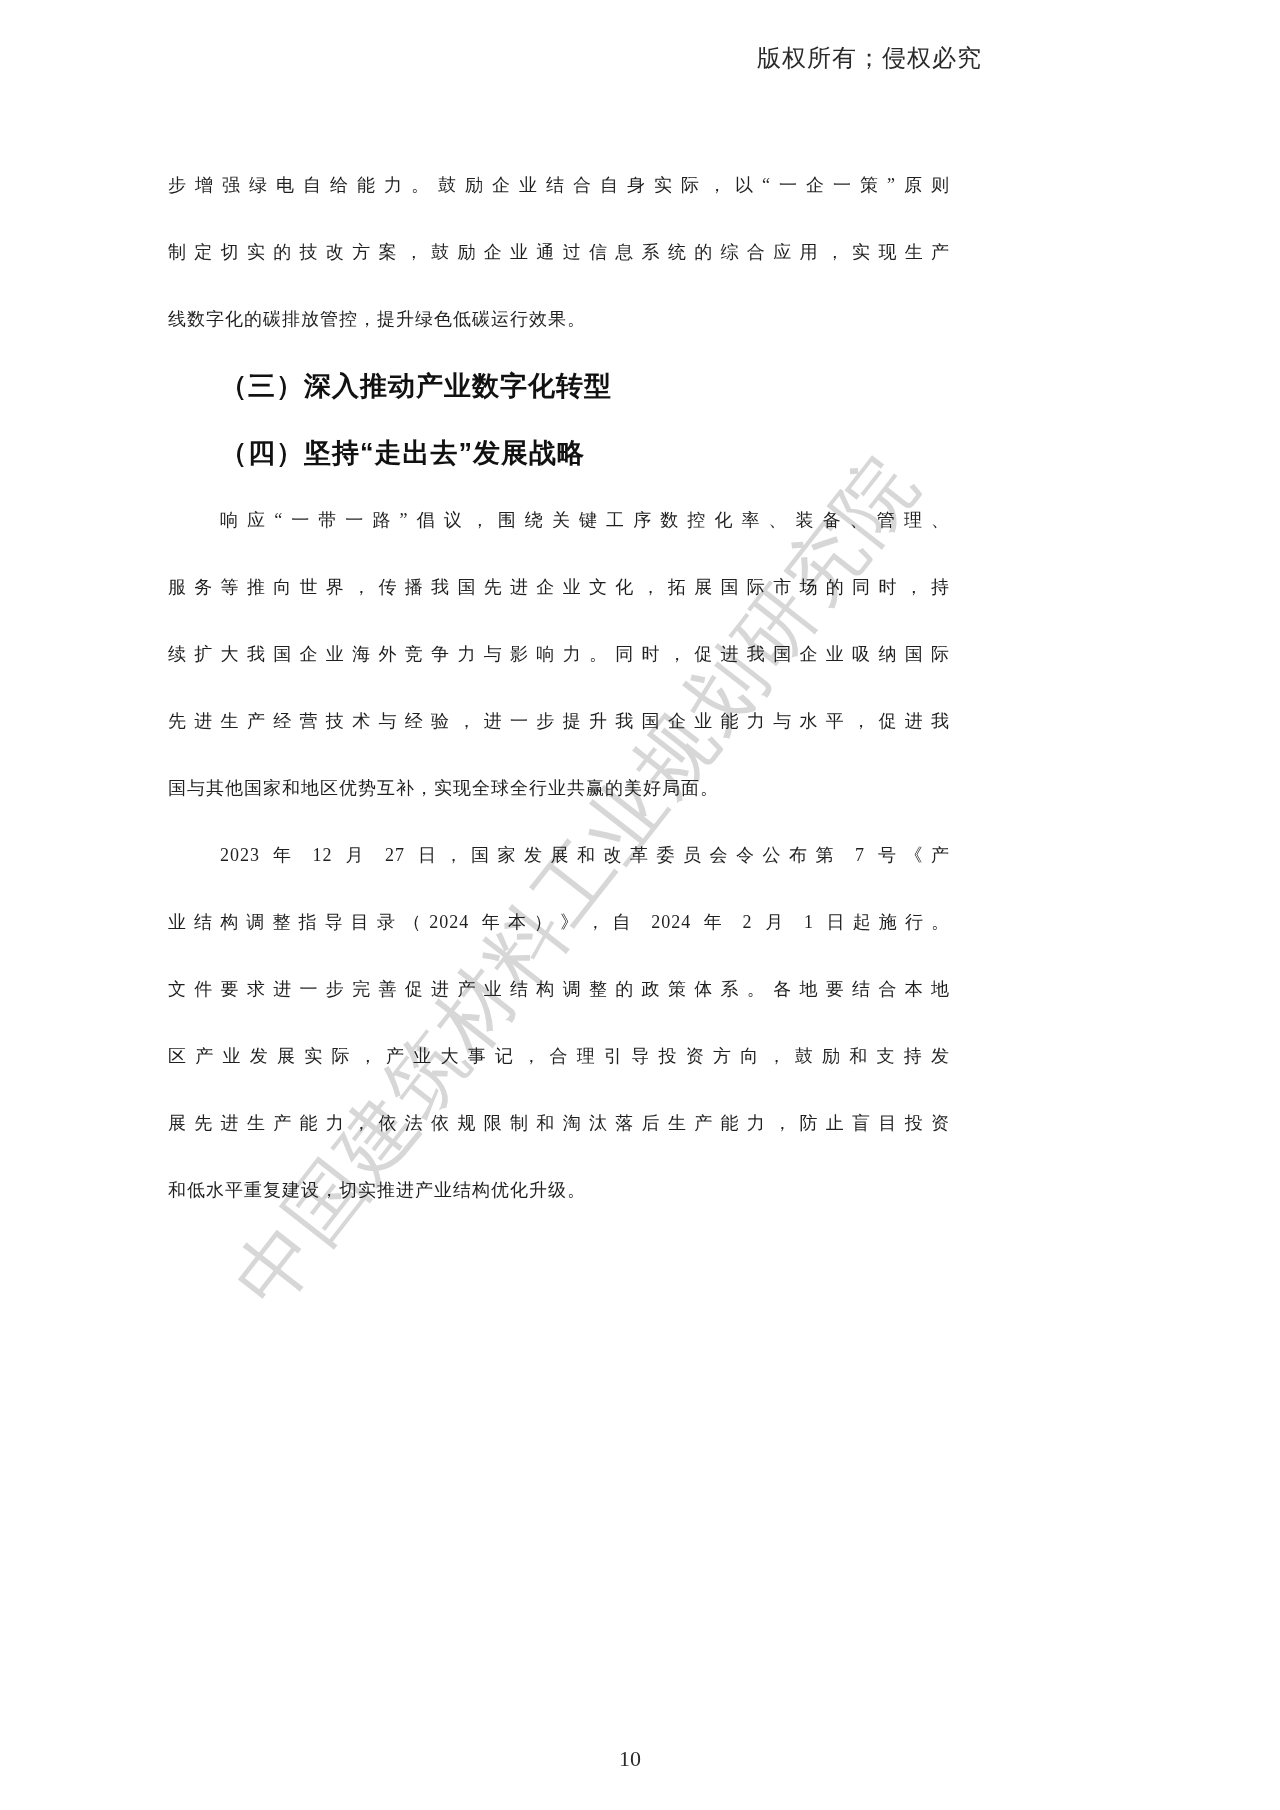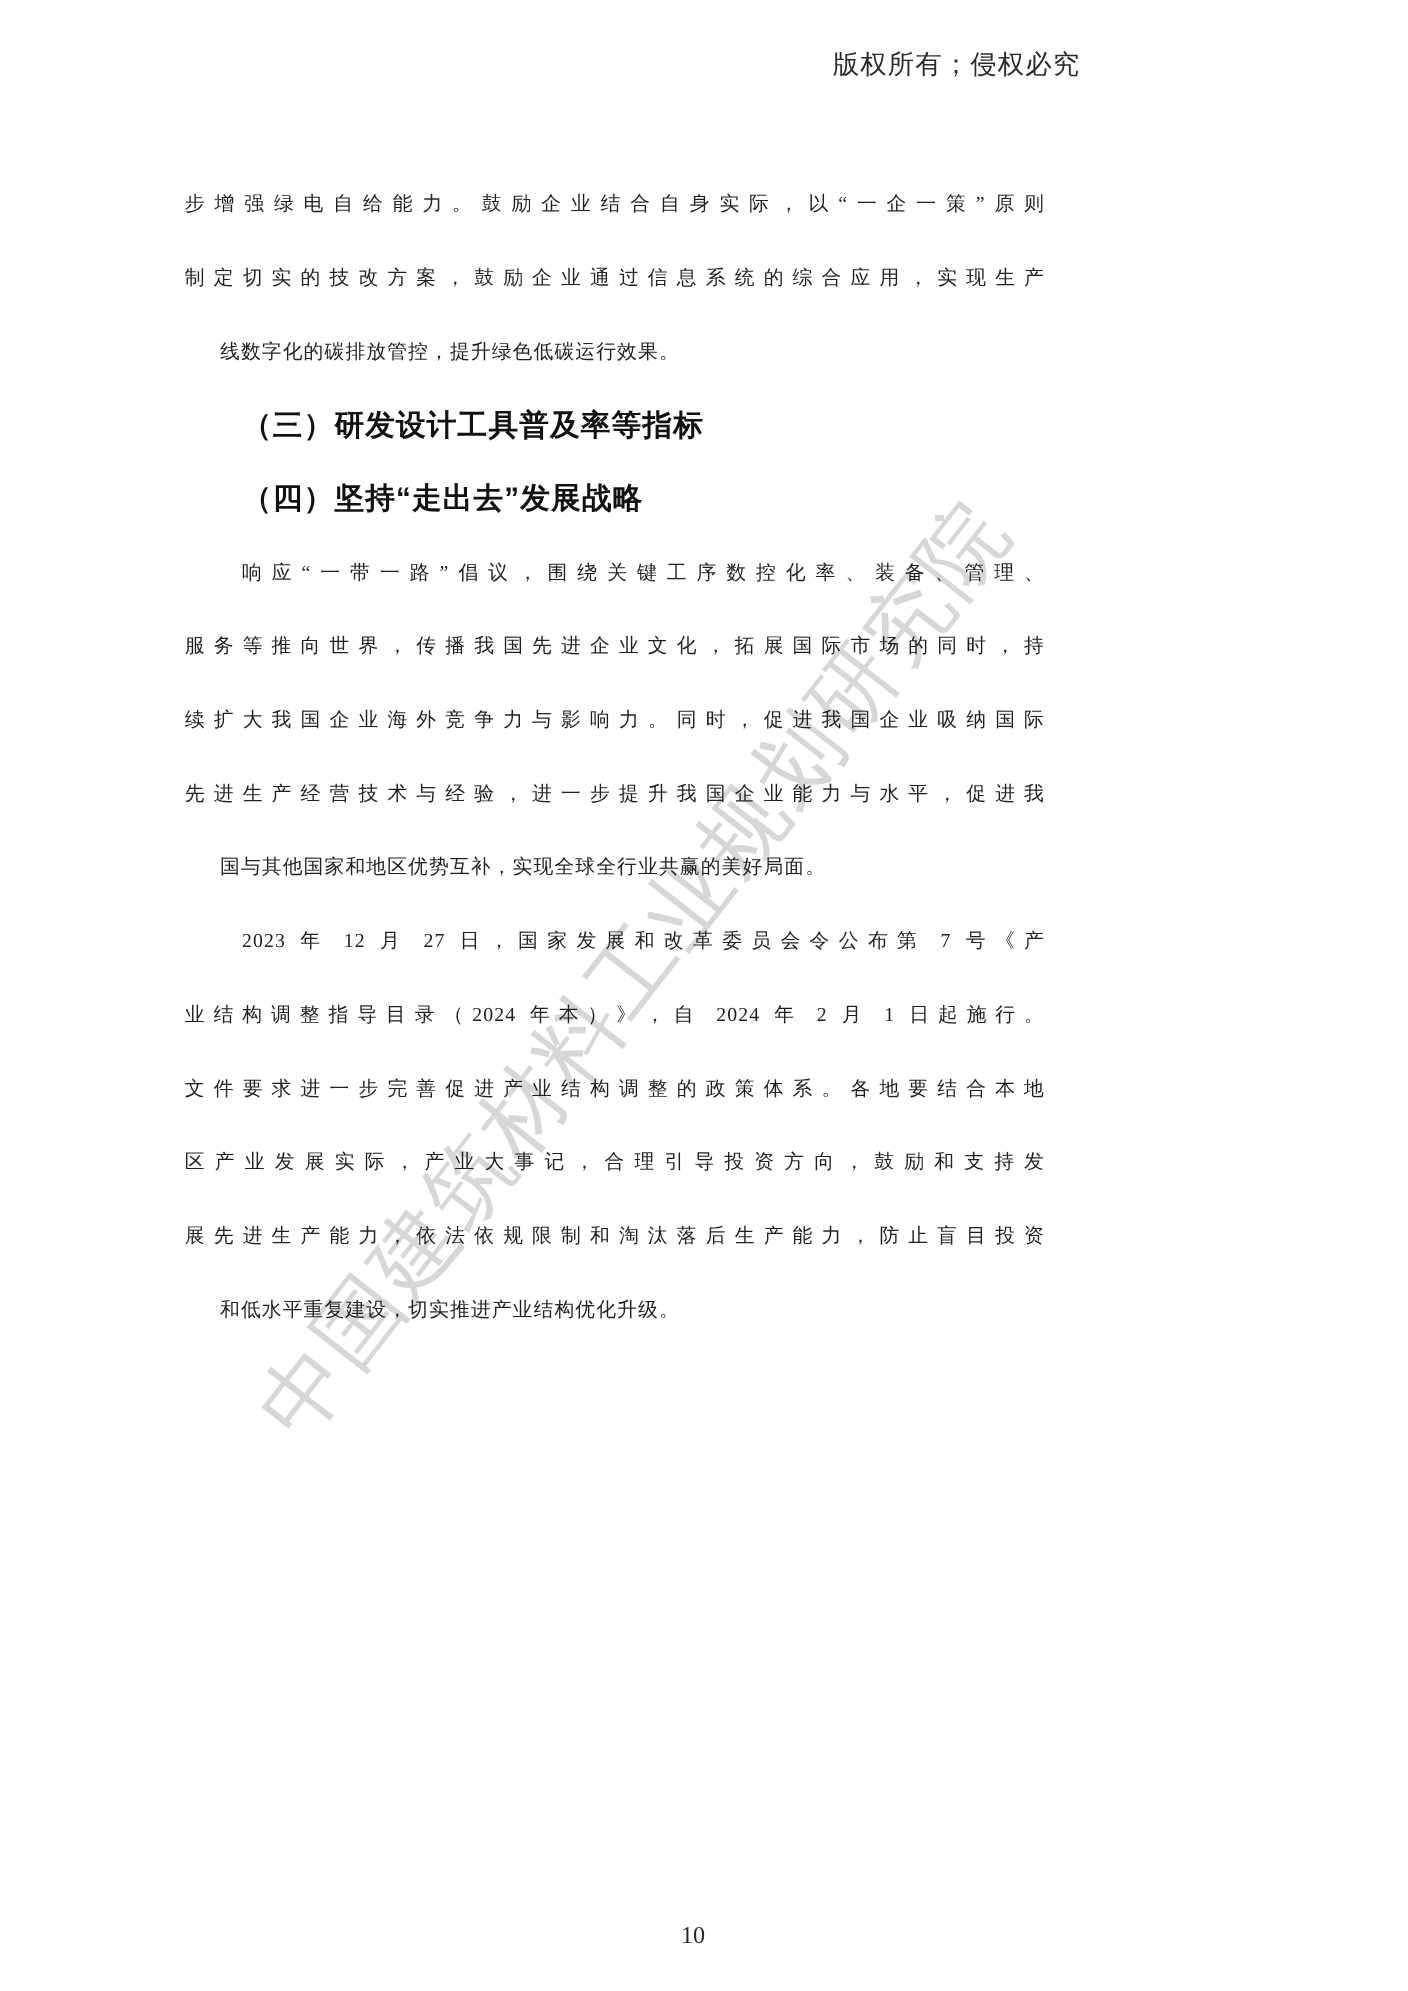--- a/index.html
+++ b/index.html
@@ -53,21 +53,20 @@
     letter-spacing: 1px;
     white-space: normal;
   }
   .l-full {
     text-align: justify;
     text-align-last: justify;
   }
   .l-end {
     text-align: justify;
     text-align-last: left;
-    margin-left: 32px;
   }
   .indent {
     text-indent: 52px;
   }
   .heading-line {
     text-align: left;
     padding-left: 52px;
     font-family: "Liberation Sans", "DejaVu Sans", sans-serif;
     font-weight: 700;
     font-size: 27px;
@@ -92,21 +91,21 @@
 
   <div class="watermark">中国建筑材料工业规划研究院</div>
 
   <div class="content">
       <div class="block body">
         <div class="line l-full">步增强绿电自给能力。鼓励企业结合自身实际，以“一企一策”原则</div>
         <div class="line l-full">制定切实的技改方案，鼓励企业通过信息系统的综合应用，实现生产</div>
         <div class="line l-end">线数字化的碳排放管控，提升绿色低碳运行效果。</div>
       </div>
       <div class="block heading">
-        <div class="line heading-line">（三）研发设计工具普及率等指标</div>
+        <div class="line heading-line">（三）深入推动产业数字化转型</div>
       </div>
       <div class="block heading">
         <div class="line heading-line">（四）坚持“走出去”发展战略</div>
       </div>
       <div class="block body">
         <div class="line l-full indent">响应“一带一路”倡议，围绕关键工序数控化率、装备、管理、</div>
         <div class="line l-full">服务等推向世界，传播我国先进企业文化，拓展国际市场的同时，持</div>
         <div class="line l-full">续扩大我国企业海外竞争力与影响力。同时，促进我国企业吸纳国际</div>
         <div class="line l-full">先进生产经营技术与经验，进一步提升我国企业能力与水平，促进我</div>
         <div class="line l-end">国与其他国家和地区优势互补，实现全球全行业共赢的美好局面。</div>

